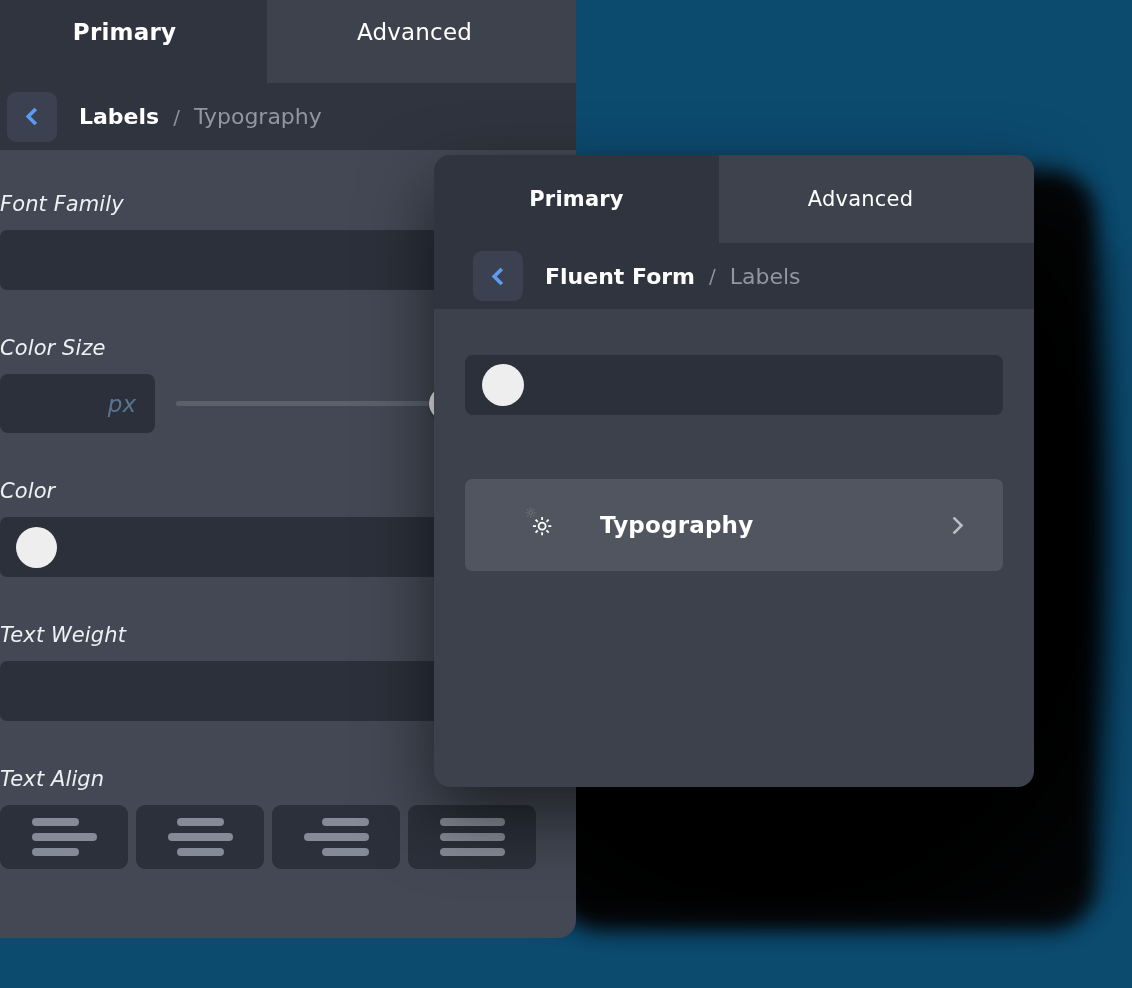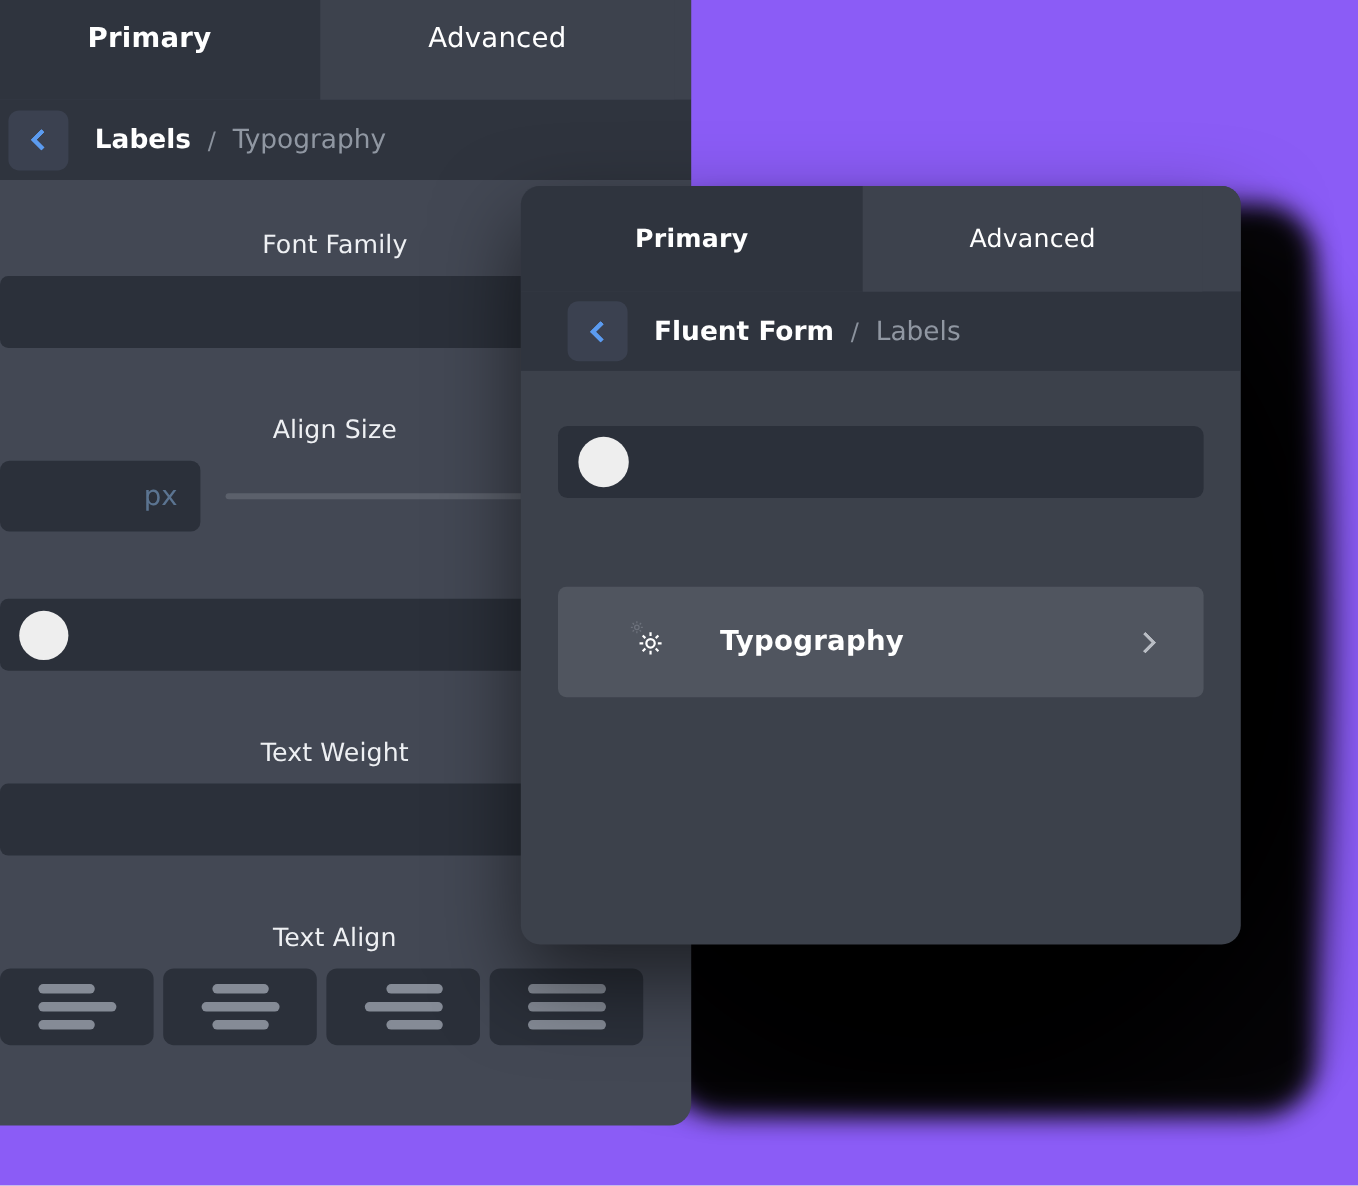--- a/index.html
+++ b/index.html
@@ -9,22 +9,21 @@
     height: 988px;
     background: #ffffff;
     font-family: "DejaVu Sans", "Liberation Sans", sans-serif;
     overflow: hidden;
   }
 
   #stage {
     position: relative;
     width: 1132px;
     height: 988px;
-    background: #8b5cf6;
-    text-align: center;
+    background: #0c4a6e;
   }
 
   
   .shadow-blob {
     position: absolute;
     left: 500px;
     top: 210px;
     width: 612px;
     height: 708px;
     border-radius: 70px;
@@ -152,21 +151,21 @@
     color: #9097a2;
     font-size: 22px;
     font-weight: 400;
   }
 
   
   .body {
     width: 100%;
     background: transparent;
   }
-  .field { margin-bottom: 20px; }
+  .field { margin-bottom: 10px; font-style: italic; }
   .field-label {
     color: #eef0f3;
     font-size: 21px;
     font-weight: 400;
     margin-bottom: 14px;
     letter-spacing: 0.1px;
   }
   #panel-front .field-label { font-size: 21px; margin-bottom: 13px; }
 
   .input-box {
@@ -208,21 +207,21 @@
   
   .size-row {
     display: flex;
     align-items: center;
     gap: 0;
   }
   .numbox {
     background: #2b303a;
     border-radius: 8px;
     height: 59px;
-    width: 167px;
+    width: 155px;
     display: flex;
     align-items: center;
     justify-content: flex-end;
     padding-right: 19px;
     flex: 0 0 auto;
     cursor: text;
   }
   .unit {
     color: #5b7491;
     font-size: 23px;
@@ -380,38 +379,39 @@
       <div class="field">
         <div class="field-label">Font Family</div>
         <div class="input-box">
           <span style="margin-left:18px;color:#cfd3da;font-size:21px;"></span>
         </div>
       </div>
 
       <div class="sp-36"></div>
 
       <div class="field">
-        <div class="field-label">Align Size</div>
+        <div class="field-label">Color Size</div>
         <div class="size-row">
           <div class="numbox">
             <span style="color:#cfd3da;font-size:22px;margin-right:auto;margin-left:18px;"></span>
             <span class="unit">px</span>
           </div>
           <div class="slider-wrap">
             <div class="track"></div>
             <div class="thumb" style="left: 253.1px;">
               <div class="thumb-inner"></div>
             </div>
           </div>
         </div>
       </div>
 
       <div class="sp-36"></div>
 
       <div class="field">
+        <div class="field-label">Color</div>
         <div class="input-box">
           <div class="swatch" id="back-color-swatch" style="background: rgb(238, 238, 238);"></div>
           <span class="hexval"></span>
         </div>
       </div>
 
       <div class="sp-36"></div>
 
       <div class="field">
         <div class="field-label">Text Weight</div>

